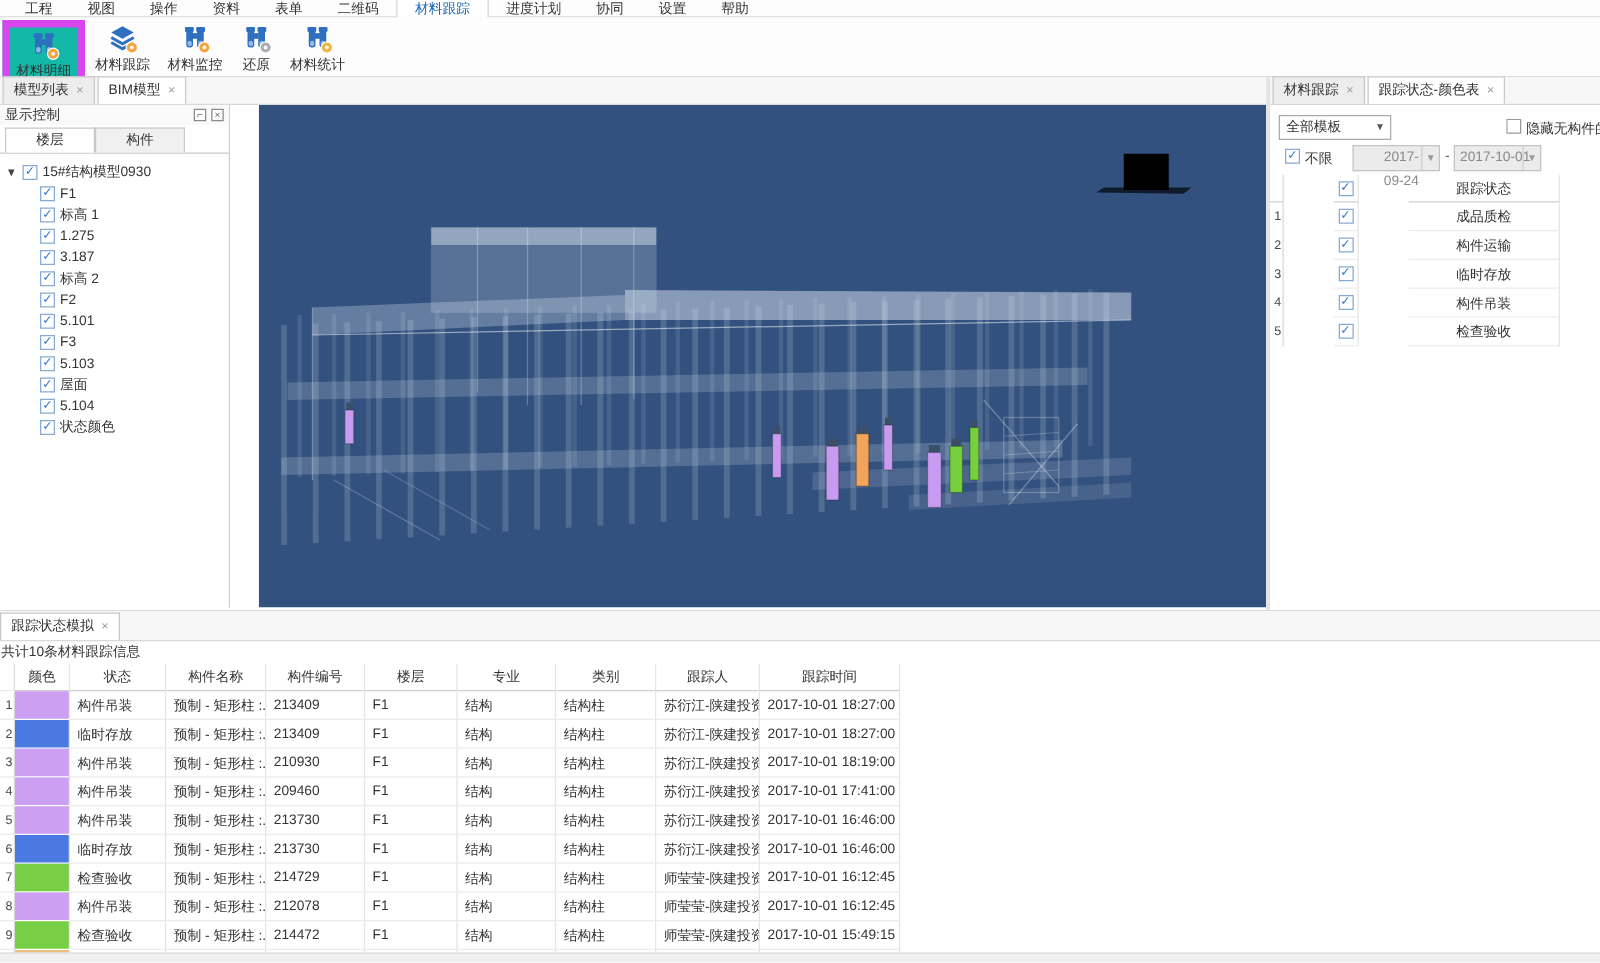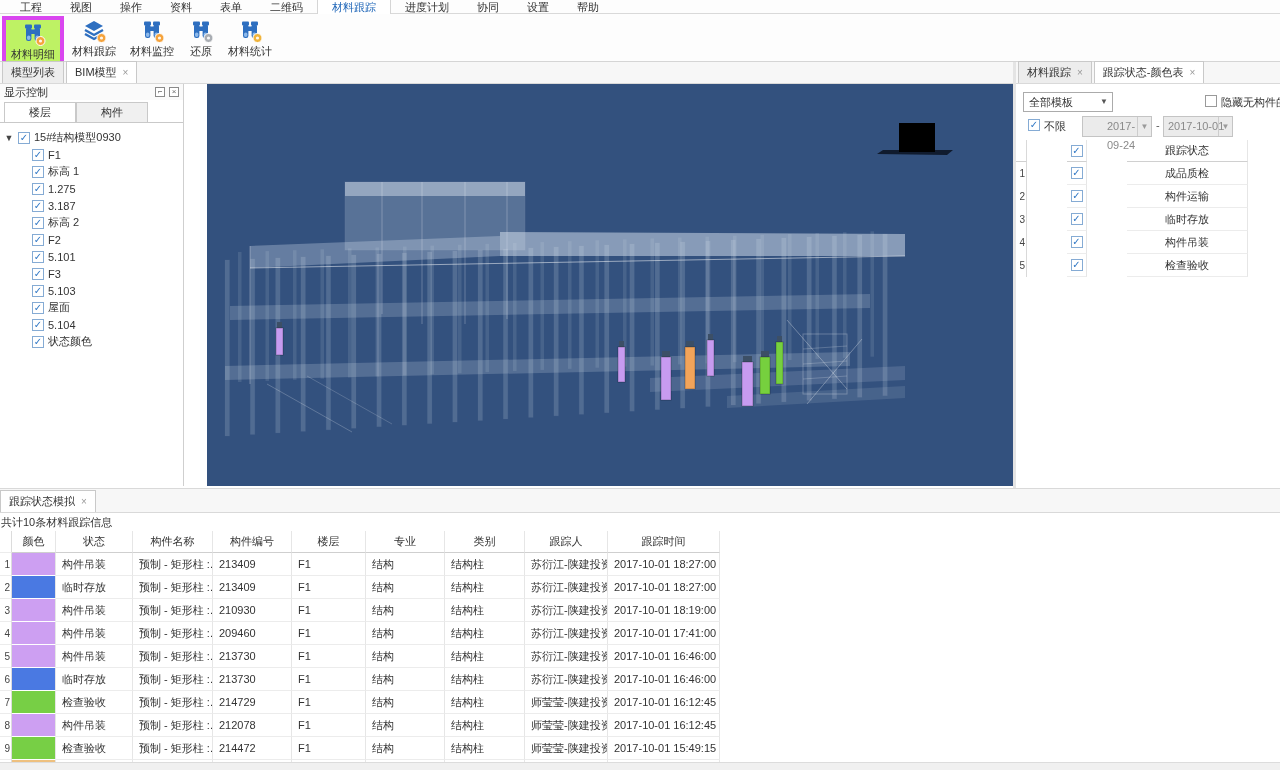--- a/index.html
+++ b/index.html
@@ -10,21 +10,21 @@
   .menubar { position:absolute; top:0; left:0; width:1280px; height:14px; background:#fdfdfd;
     border-bottom:1px solid #d9d9d9; display:flex; align-items:center; padding-left:6px; }
   .menu-item { padding:0 14px; height:14px; line-height:14px; color:#333; cursor:default; }
   .menu-item.active { color:#1f66b8; background:#fff; border-left:1px solid #d5d5d5; border-right:1px solid #d5d5d5; }
 
   
   .toolbar { position:absolute; top:14px; left:0; width:1280px; height:48px; background:#fdfdfd;
     border-bottom:1px solid #d5d5d5; display:flex; align-items:flex-start; padding:2px 0 0 2px; }
   .tb-btn { display:flex; flex-direction:column; align-items:center; padding:2px 5px 1px 5px; margin-right:2px;
     border:1px solid transparent; }
-  .tb-btn.sel { border:4px solid #d946ef; background:#bef264; }
+  .tb-btn.sel { border:6px solid #d946ef; background:#14b8a6; }
   .tb-btn svg { display:block; }
   .tb-label { margin-top:1px; white-space:nowrap; }
 
   
   .main-tabstrip { position:absolute; top:62px; left:0; width:1013px; height:22px; background:#f7f7f7;
     border-bottom:1px solid #d9d9d9; display:flex; align-items:flex-end; }
   .tab { height:22px; line-height:21px; padding:0 8px; border:1px solid #c9c9c9; border-bottom:none;
     background:#ededed; display:flex; align-items:center; gap:6px; margin-right:2px; }
   .tab.active { background:#fff; position:relative; z-index:2; }
   .tab .x { color:#9a9a9a; font-size:10px; }
@@ -170,21 +170,21 @@
     <ellipse cx="7.7" cy="15.8" rx="1.8" ry="2.2" fill="#8db9ea"></ellipse>
     <ellipse cx="16.3" cy="15.8" rx="1.8" ry="2.2" fill="#8db9ea"></ellipse>
         <circle cx="19.5" cy="19" r="4.5" fill="#f0b43c" stroke="#fff"></circle>
         <circle cx="19.5" cy="19" r="1.6" fill="#fff" opacity=".9"></circle>
       </svg>
       <span class="tb-label">材料统计</span>
     </div>
   </div>
 
 <div class="main-tabstrip">
-  <div class="tab" style="margin-left:2px;flex-direction:column;">
+  <div class="tab" style="margin-left:2px;">
     <span>模型列表</span>
     <span class="x">×</span>
   </div>
   <div class="tab active">
     <span>BIM模型</span>
     <span class="x">×</span>
   </div>
 </div>
 
 <div class="left-panel">

